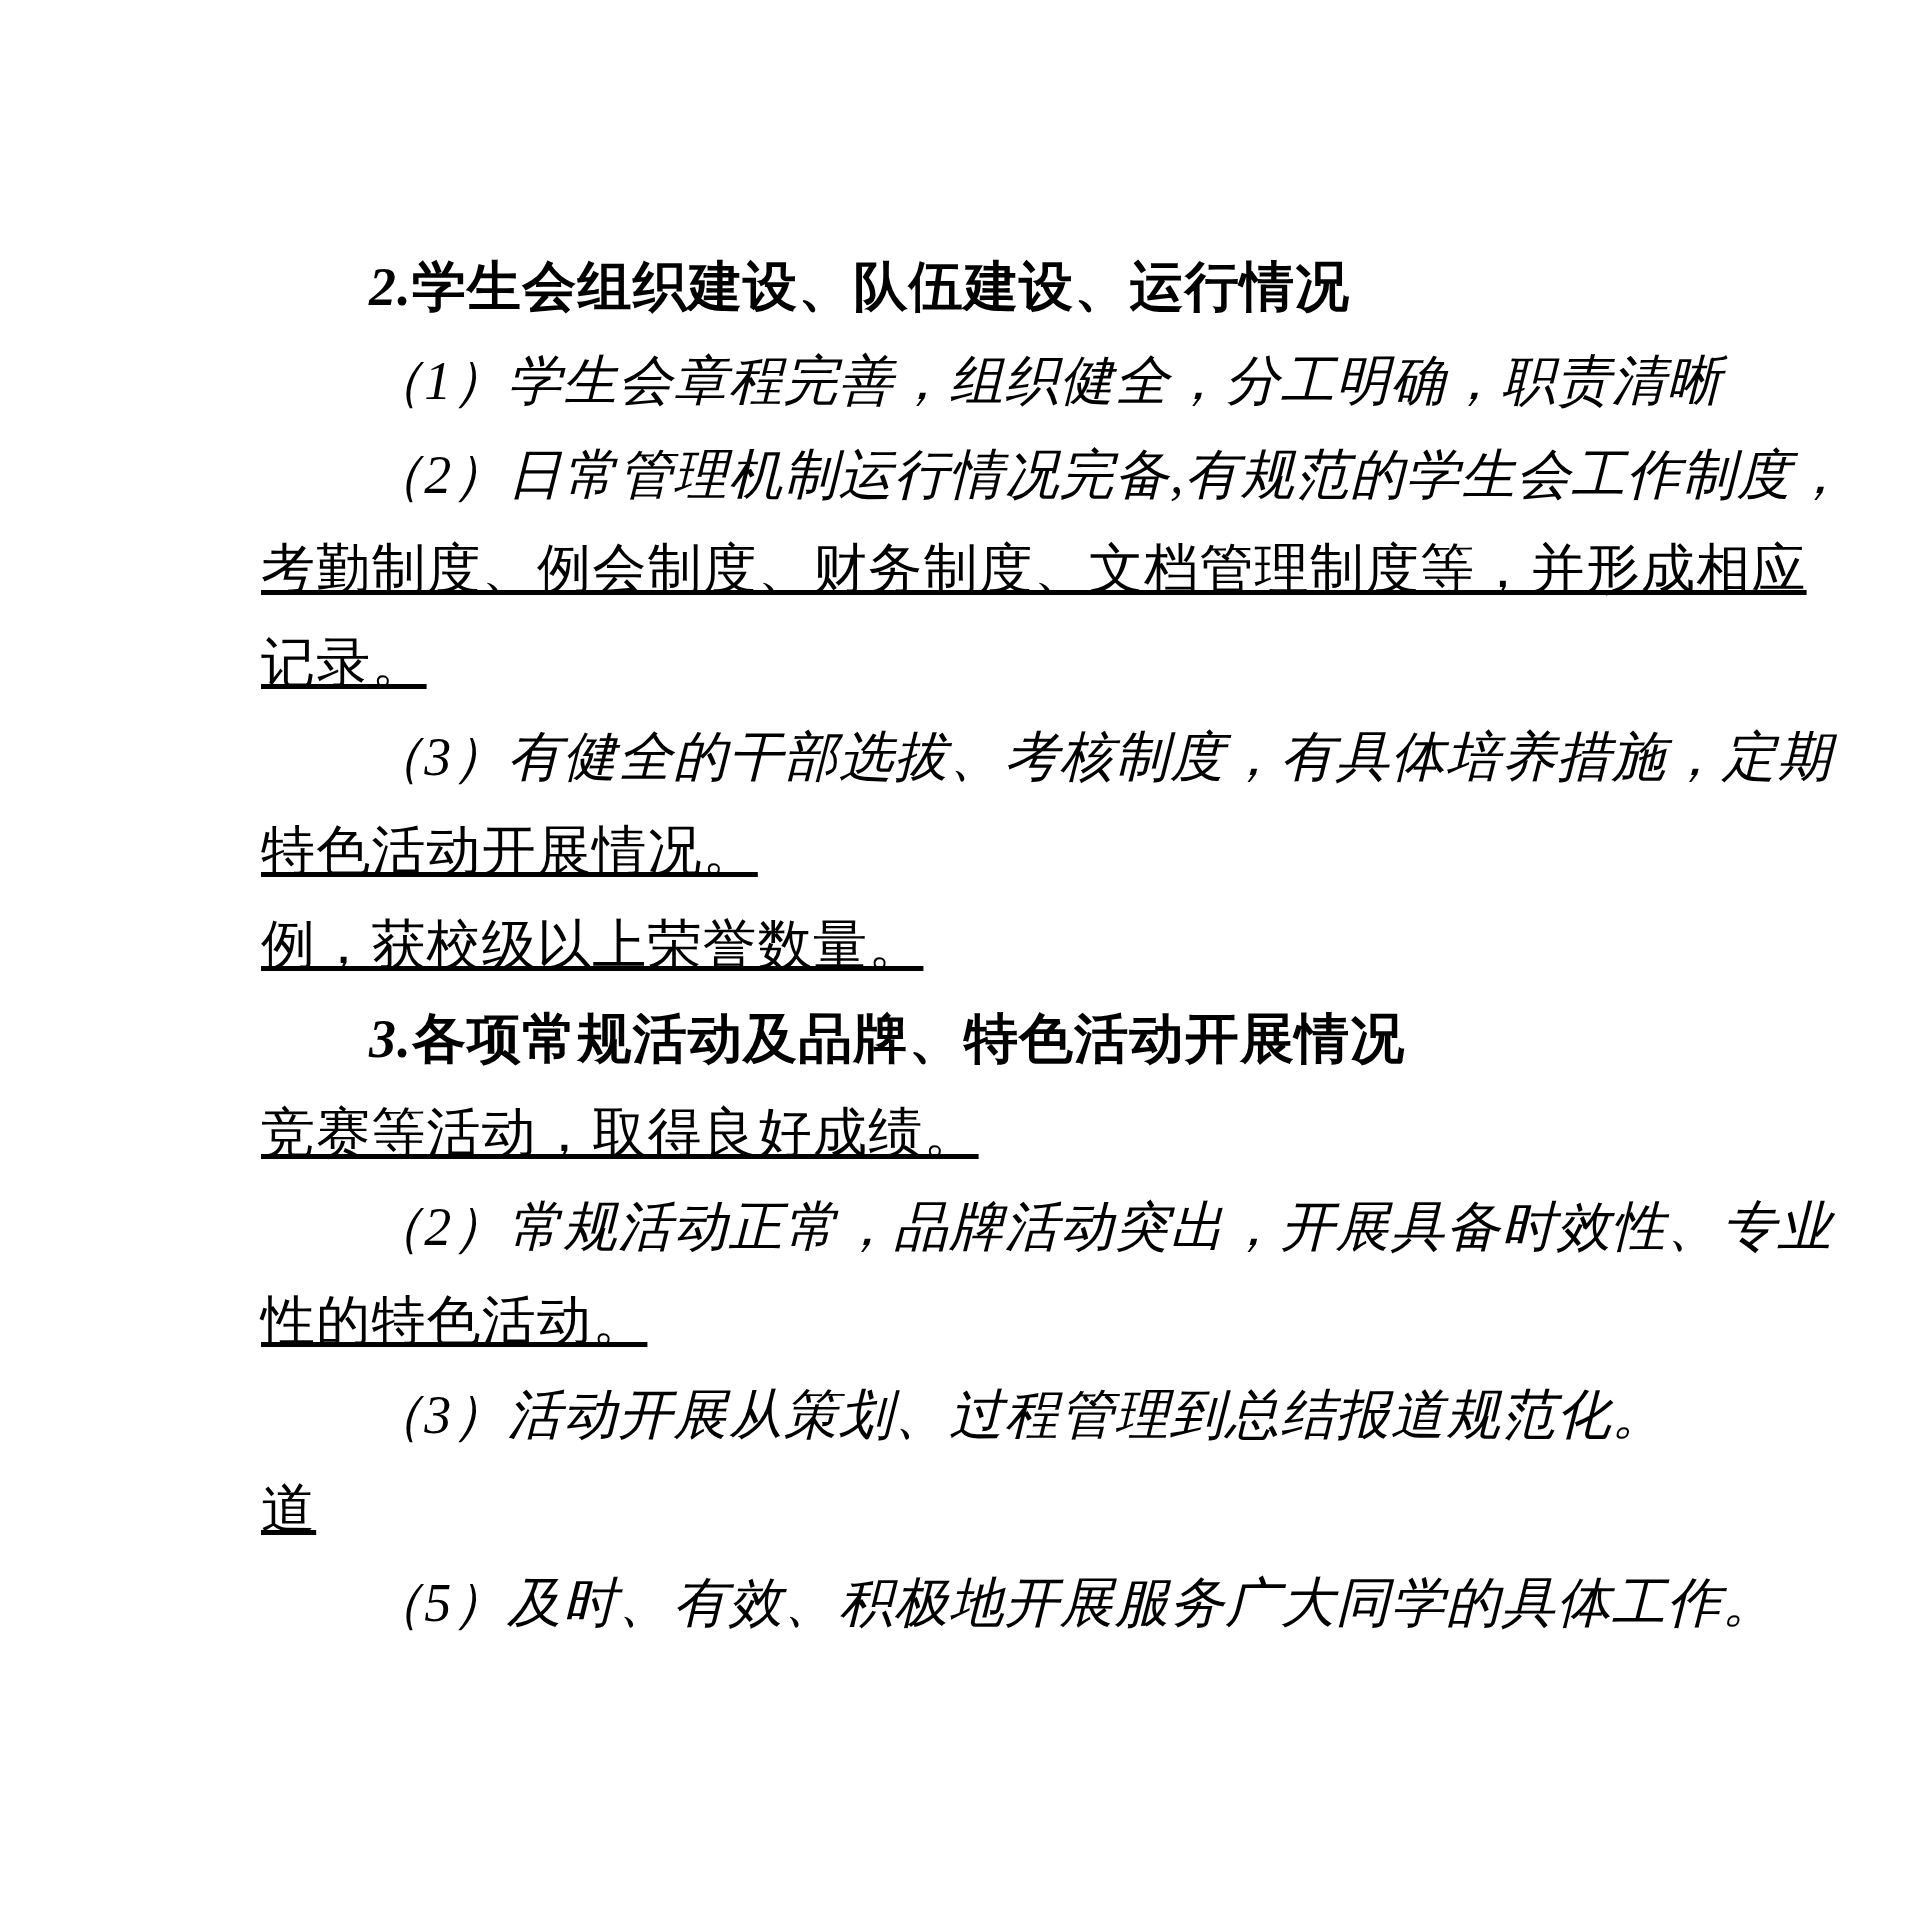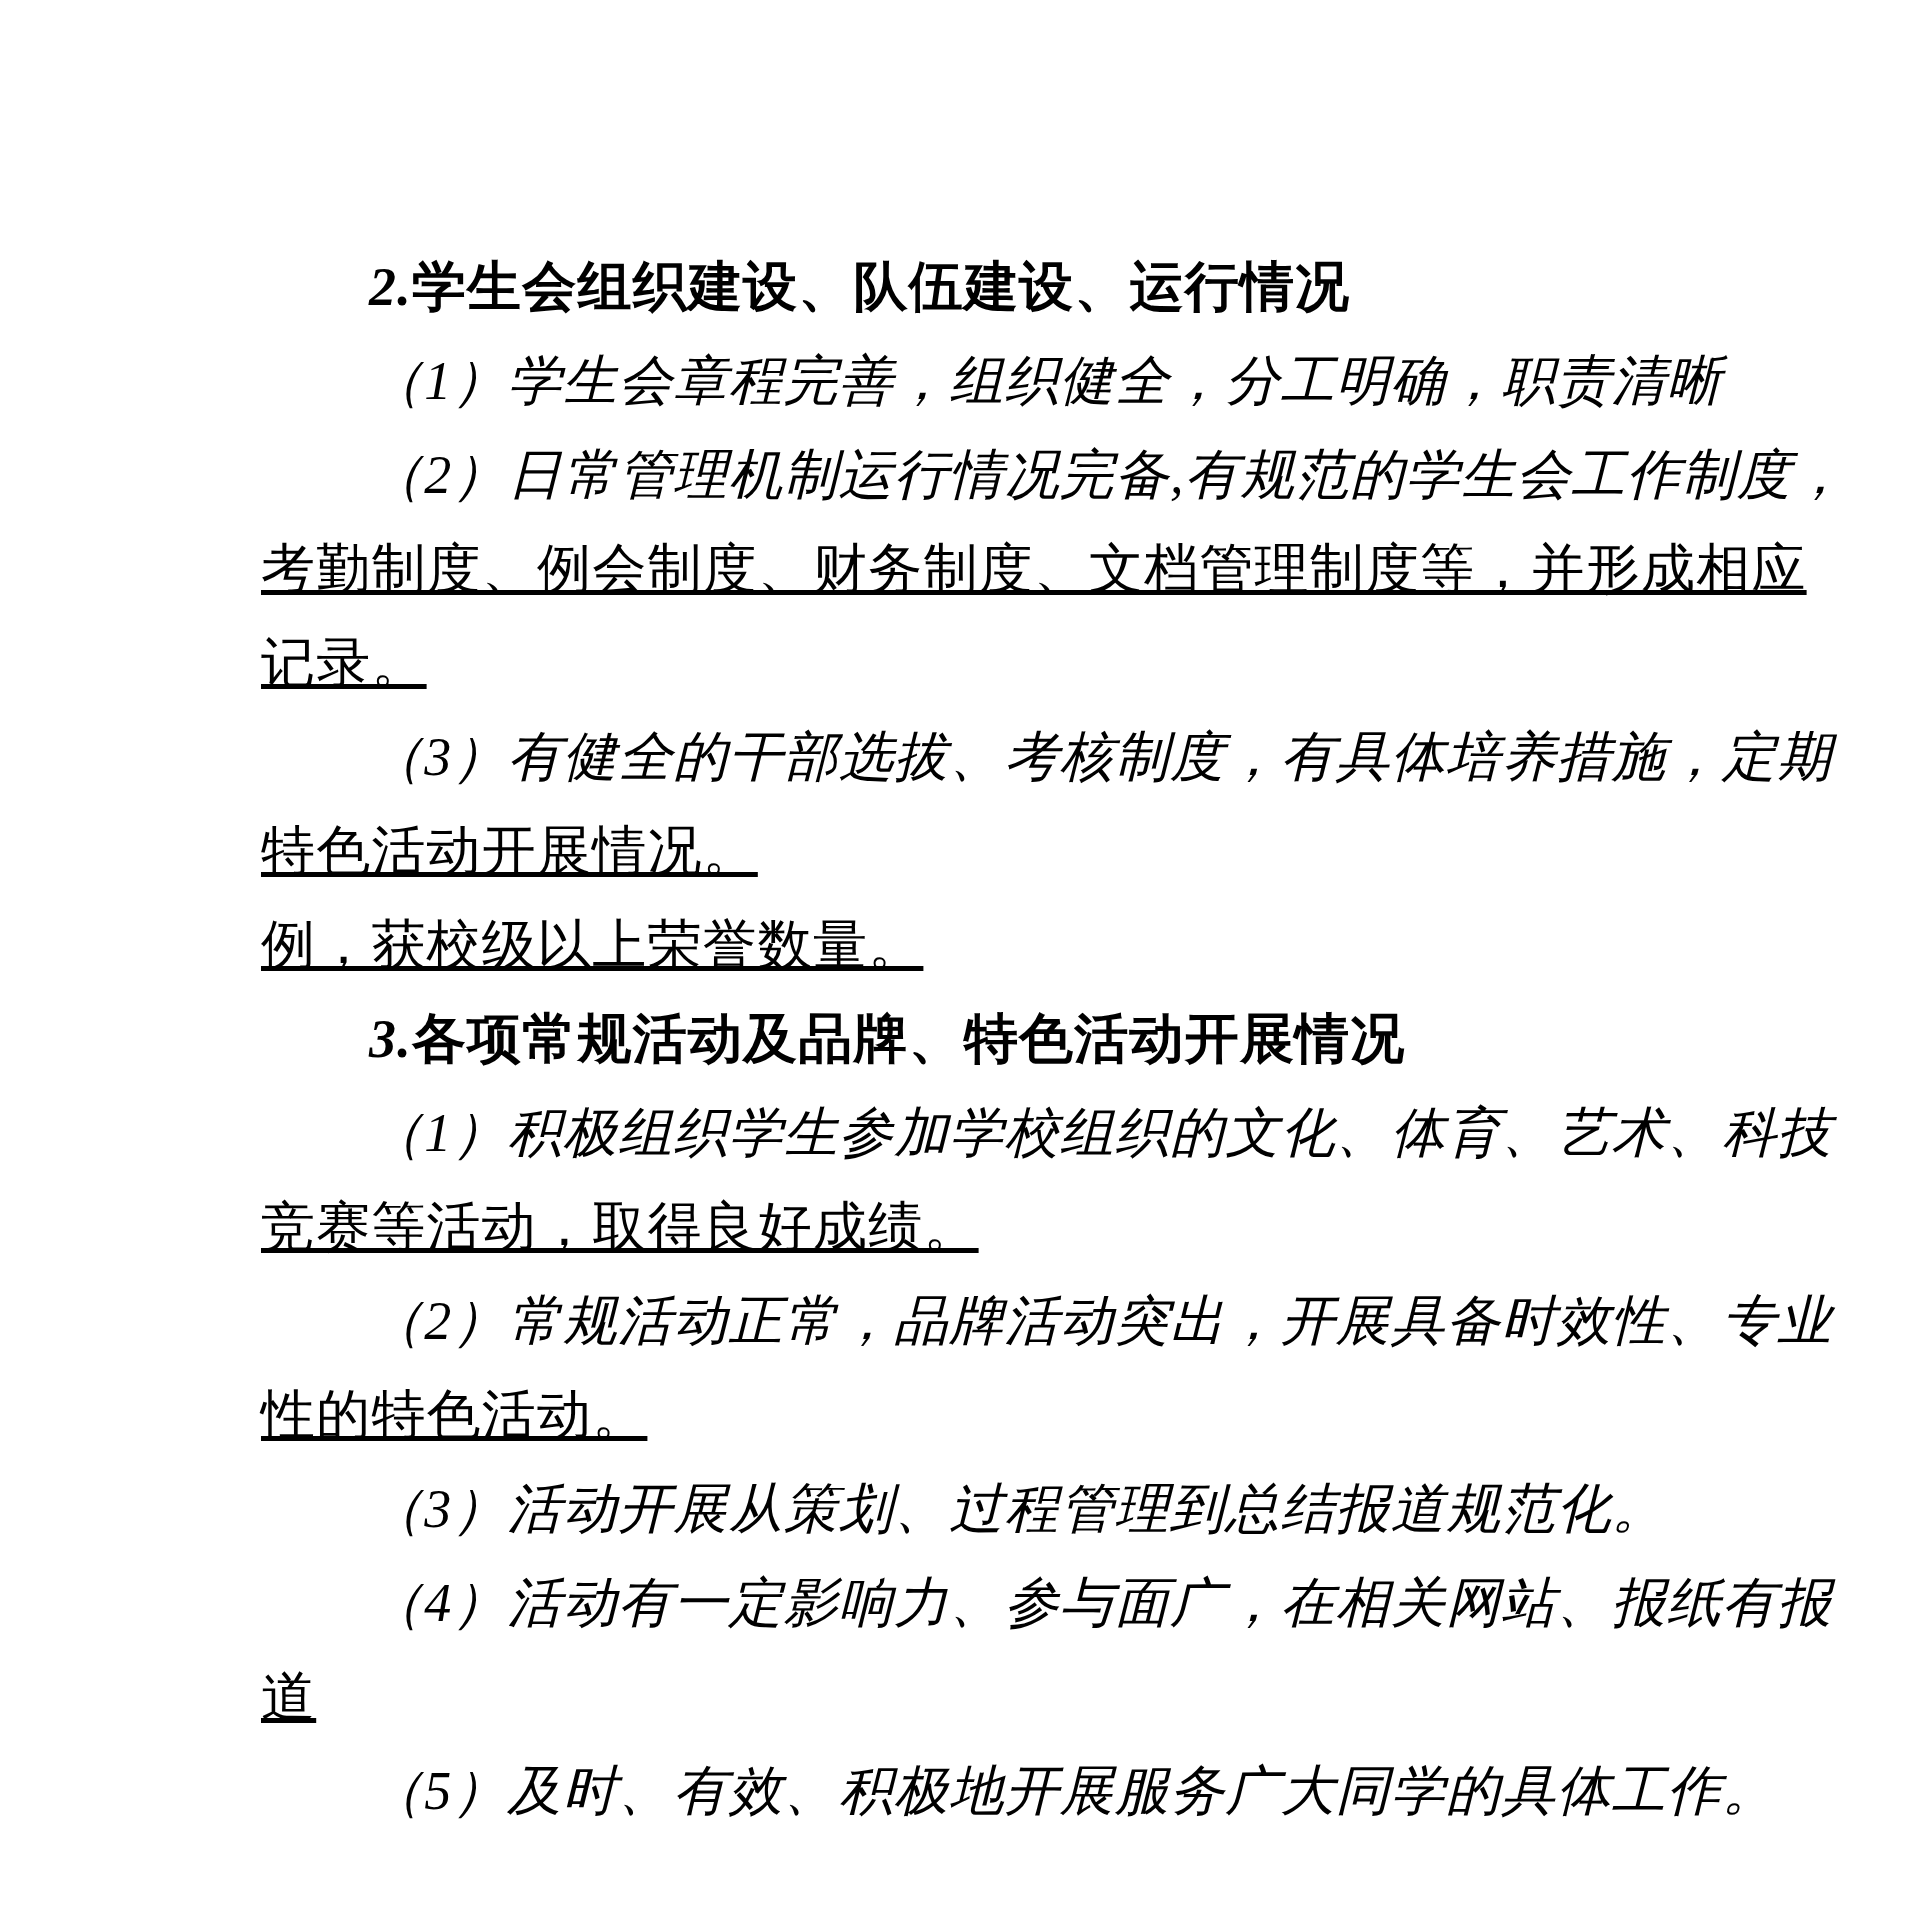--- a/index.html
+++ b/index.html
@@ -51,24 +51,22 @@
   <div class="content" id="content">
       <div class="line heading">2.学生会组织建设、队伍建设、运行情况</div>
       <div class="line para">（1）学生会章程完善，组织健全，分工明确，职责清晰</div>
       <div class="line para">（2）日常管理机制运行情况完备,有规范的学生会工作制度，</div>
       <div class="line cont">考勤制度、例会制度、财务制度、文档管理制度等，并形成相应</div>
       <div class="line cont">记录。</div>
       <div class="line para">（3）有健全的干部选拔、考核制度，有具体培养措施，定期</div>
       <div class="line cont">特色活动开展情况。</div>
       <div class="line cont">例，获校级以上荣誉数量。</div>
       <div class="line heading">3.各项常规活动及品牌、特色活动开展情况</div>
-      <div class="line para">（1）积极组织学生参加学校组织的文化、体育、艺术、科技</div>
       <div class="line cont">竞赛等活动，取得良好成绩。</div>
       <div class="line para">（2）常规活动正常，品牌活动突出，开展具备时效性、专业</div>
       <div class="line cont">性的特色活动。</div>
       <div class="line para">（3）活动开展从策划、过程管理到总结报道规范化。</div>
-      <div class="line para">（4）活动有一定影响力、参与面广，在相关网站、报纸有报</div>
       <div class="line cont">道</div>
       <div class="line para">（5）及时、有效、积极地开展服务广大同学的具体工作。</div>
     </div>
 
 </div>
 
 
 </body></html>

